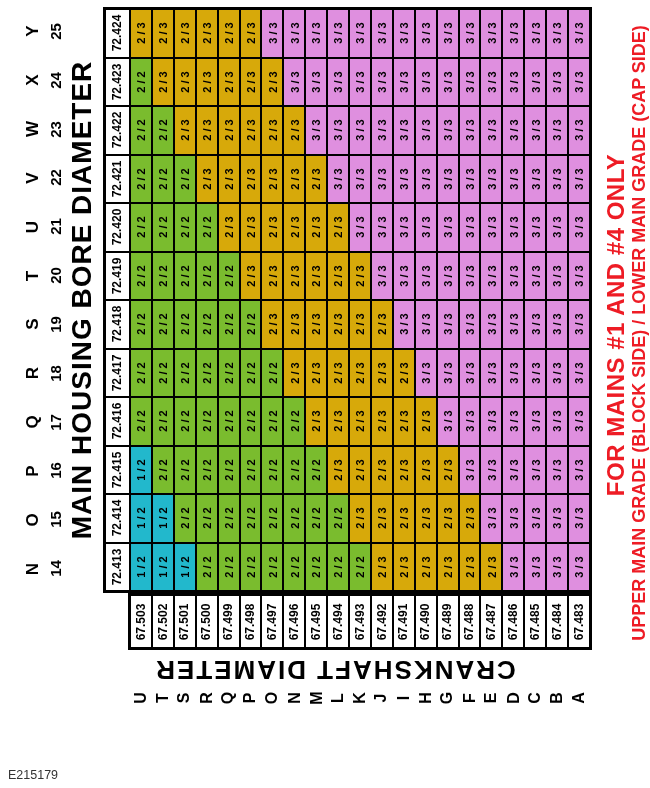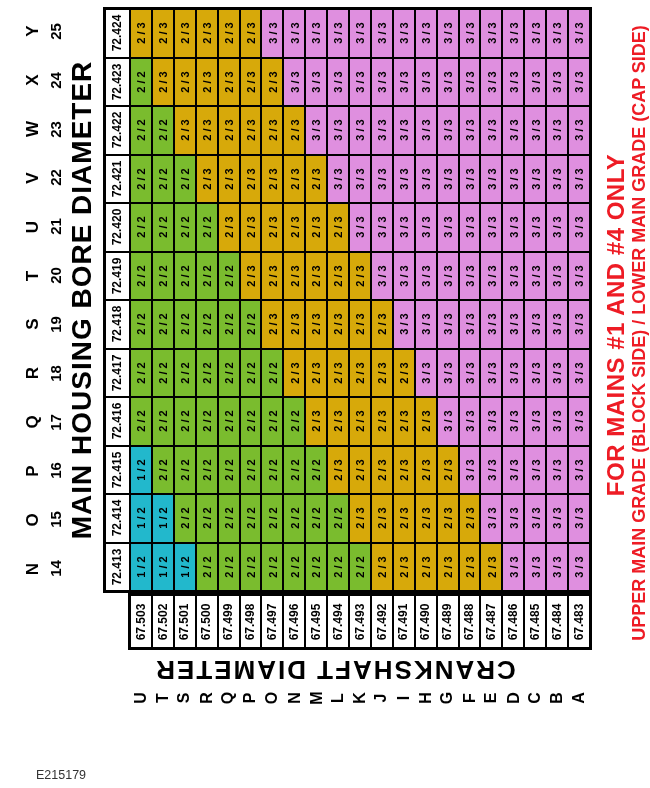--- a/index.html
+++ b/index.html
@@ -50,21 +50,21 @@
   .colletters .item{display:flex;align-items:center;justify-content:center;}
   .colletters .item span{transform:rotate(-90deg);font-weight:bold;font-size:16px;color:#000;}
 
   
   .note{position:absolute;transform:translate(-50%,-50%) rotate(-90deg);white-space:nowrap;
         font-weight:bold;color:var(--red);}
   .note1{left:616px;top:325px;font-size:24px;letter-spacing:0.5px;}
   .note2{left:639px;top:333px;font-size:18px;}
 
   
-  .figure-id{position:absolute;left:8px;top:768px;font-size:12.5px;color:#333;margin-left:28px;}
+  .figure-id{position:absolute;left:8px;top:768px;font-size:12.5px;color:#333;}
 </style>
 </head>
 <body>
 
 <div class="stage">
 
   <div class="title-left">MAIN HOUSING BORE DIAMETER</div>
 
   <div class="sidecol" id="rowLetters">
       <div class="item">

